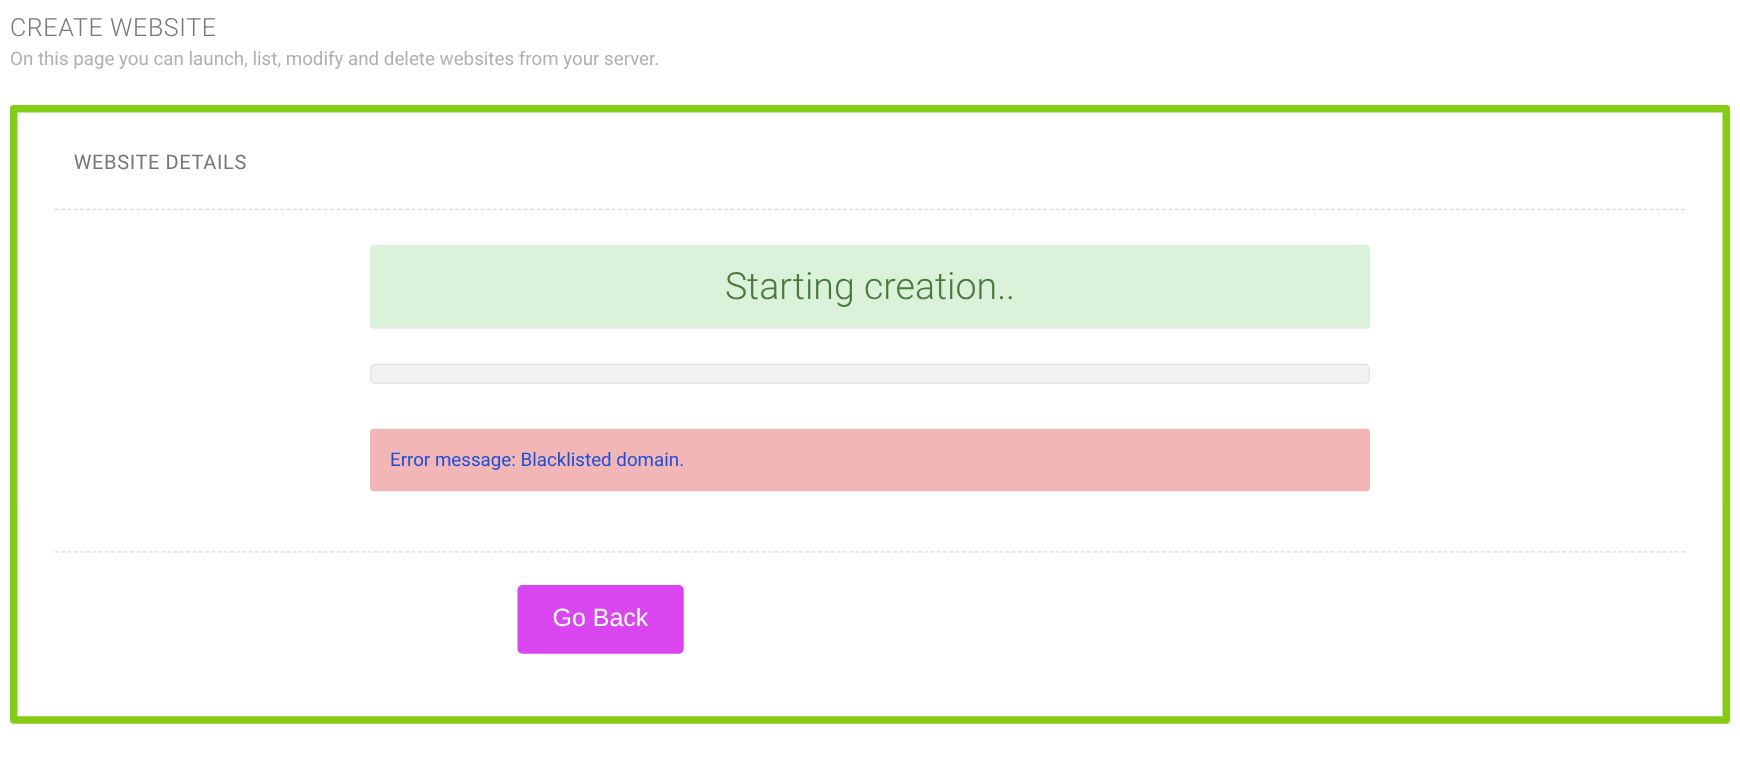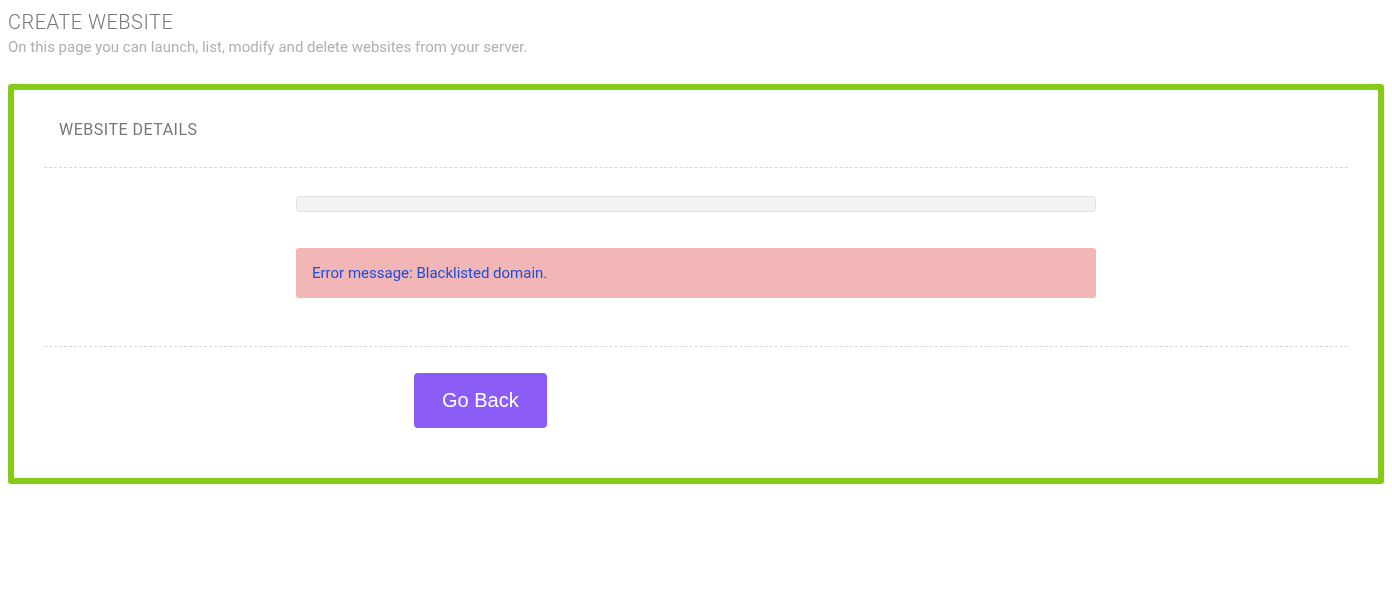--- a/index.html
+++ b/index.html
@@ -78,41 +78,42 @@
     }
     .dashed-divider-2 {
       border: none;
       border-top: 1px dashed #d8d8d8;
       margin: 0 0 26px 0;
     }
     .button-row {
       padding-left: 370px;
     }
     .go-back-btn {
-      background: #8b5cf6;
+      background: #d946ef;
       color: #ffffff;
       border: none;
       border-radius: 4px;
       font-size: 20px;
       font-weight: 400;
       padding: 16px 28px;
       cursor: pointer;
     }
   </style>
 </head>
 <body>
 
 <h1 class="page-title">CREATE WEBSITE</h1>
 <p class="page-subtitle">On this page you can launch, list, modify and delete websites from your server.</p>
 
 <div class="panel">
   <div class="panel-heading">WEBSITE DETAILS</div>
   <hr class="dashed-divider">
 
   <div class="content-area">
+    <div class="status-box">Starting creation..</div>
     <div class="progress-bar-outer"></div>
     <div class="error-box">Error message: Blacklisted domain.</div>
   </div>
 
   <hr class="dashed-divider-2">
 
   <div class="button-row">
     <button class="go-back-btn">Go Back</button>
   </div>
 </div>

